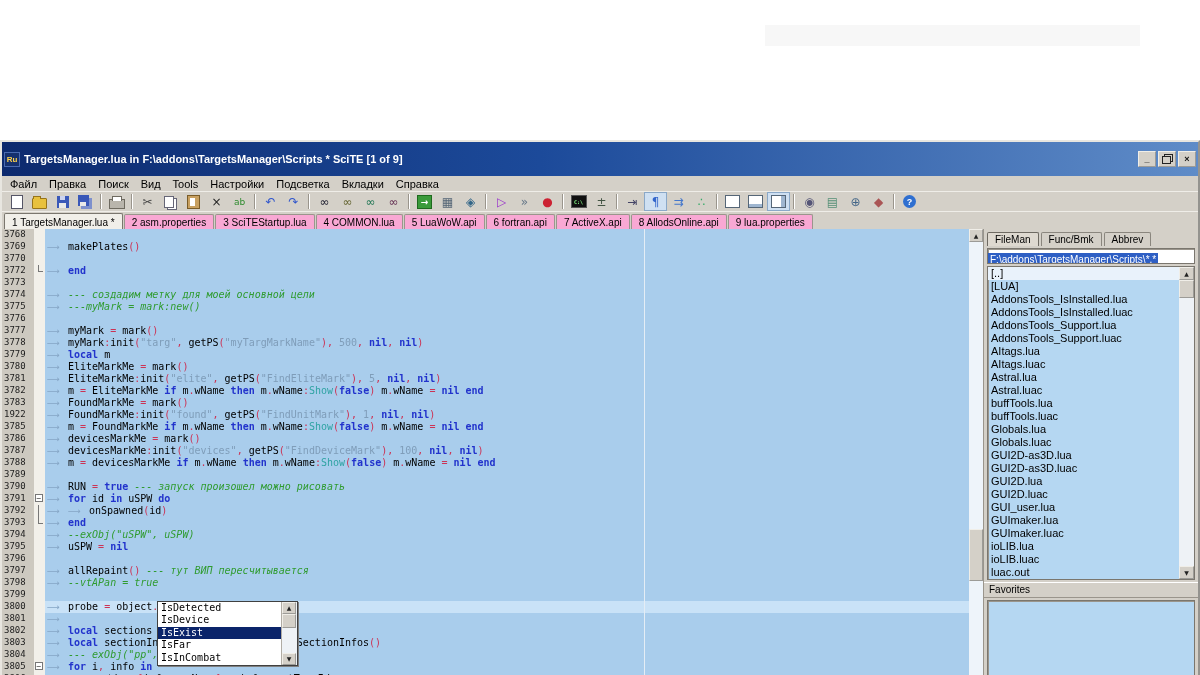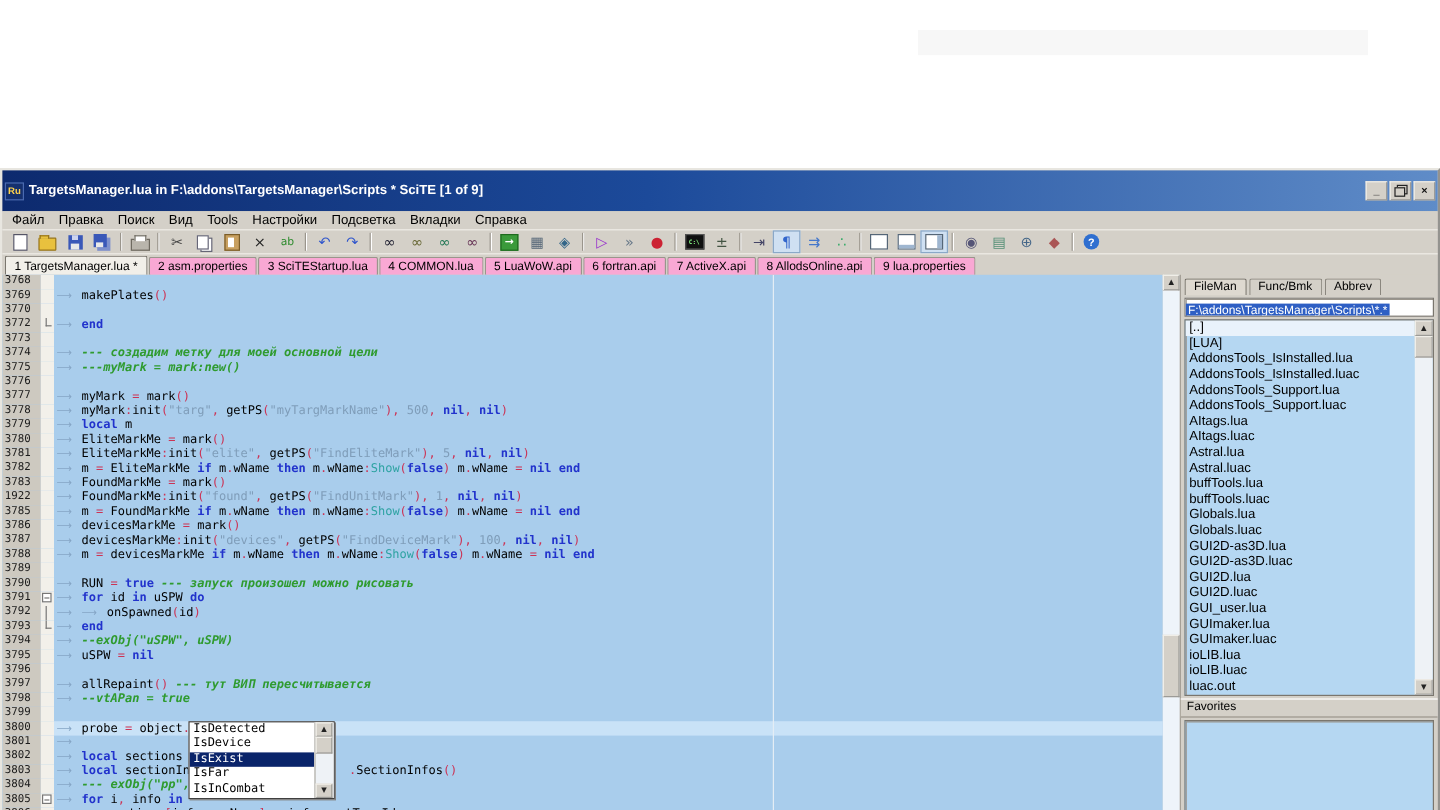--- a/index.html
+++ b/index.html
@@ -68,21 +68,21 @@
   .fold.l::before{content:"";position:absolute;left:4px;top:0;height:100%;border-left:1px solid #777;}
   .fold.e::before{content:"";position:absolute;left:4px;top:0;height:6px;width:4px;border-left:1px solid #777;border-bottom:1px solid #777;}
   .code{flex:1;font:10px "DejaVu Sans Mono",monospace;white-space:pre;padding-left:2px;color:#000;}
   .caretline .code{background:#c9e2f7;}
   .tab-ws{display:inline-block;width:21px;color:#85a5c5;font-family:"DejaVu Sans",sans-serif;font-size:9px;}
   .kw{color:#2233cc;font-weight:bold;}
   .id{color:#000;}
   .str{color:#7f9db9;}
   .num{color:#7f9db9;}
   .op{color:#cc3355;}
-  .com{color:#2f9b2f;font-style:italic;font-weight:bold;}
+  .com{color:#2f9b2f;font-style:italic;}
   .fn2{color:#2fa3a3;}
   .caret{display:inline-block;width:2px;height:10px;background:#000;vertical-align:-1px;}
   .edge-line{position:absolute;left:642px;top:0;width:1px;height:100%;background:#e4edf5;}
 
   
   .vscroll{width:14px;background:#eef4fa;position:relative;flex:none;}
   .sb-btn{width:14px;height:13px;background:#d4d0c8;border:1px outset #f0eee8;box-sizing:border-box;
           font:6px/11px "DejaVu Sans",sans-serif;text-align:center;color:#222;}
   .vscroll .sb-thumb{position:absolute;left:0;top:300px;width:14px;height:52px;background:#d4d0c8;border:1px outset #f0eee8;box-sizing:border-box;}
 
@@ -103,21 +103,21 @@
   .file-item.sel{background:#e9f2fb;}
   .flsb{width:15px;flex:none;background:#eef2f6;position:relative;}
   .flsb .sb-btn{width:15px;}
   .flsb .bottom{position:absolute;bottom:0;left:0;}
   .flsb .sb-thumb2{position:absolute;left:0;top:13px;width:15px;height:18px;background:#d4d0c8;border:1px outset #f0eee8;box-sizing:border-box;}
   .favbar{height:14px;margin:2px 0 0 0;background:#d4d0c8;border-top:1px solid #fff;
           font:10px "Liberation Sans",sans-serif;color:#000;padding-left:5px;line-height:14px;border-bottom:1px solid #9a958c;}
   .favlist{flex:1;margin:2px 3px 0 3px;background:#b5d7f2;border:1px solid #7a766e;box-shadow:inset 1px 1px 0 #9a958c;}
 
   
-  .autocomplete{position:absolute;left:157px;top:601px;width:122px;height:65px;background:#fff;
+  .autocomplete{position:absolute;left:157px;top:601px;width:141px;height:65px;background:#fff;
                 border:1px solid #404040;box-shadow:1px 1px 0 #808080;display:flex;z-index:50;box-sizing:border-box;}
   .ac-items{flex:1;overflow:hidden;}
   .ac-item{height:12.4px;line-height:12px;font:10px "DejaVu Sans Mono",monospace;color:#000;padding-left:3px;white-space:nowrap;}
   .ac-item.sel{background:#0a246a;color:#fff;}
   .acsb{width:15px;flex:none;background:#eef2f6;position:relative;border-left:1px solid #b0aca4;}
   .acsb .sb-btn{width:14px;height:12px;line-height:10px;}
   .acsb .bottom2{position:absolute;bottom:0;left:0;}
   .acsb .sb-thumb3{position:absolute;left:0;top:12px;width:14px;height:14px;background:#d4d0c8;border:1px outset #f0eee8;box-sizing:border-box;}
 </style>
 </head>

